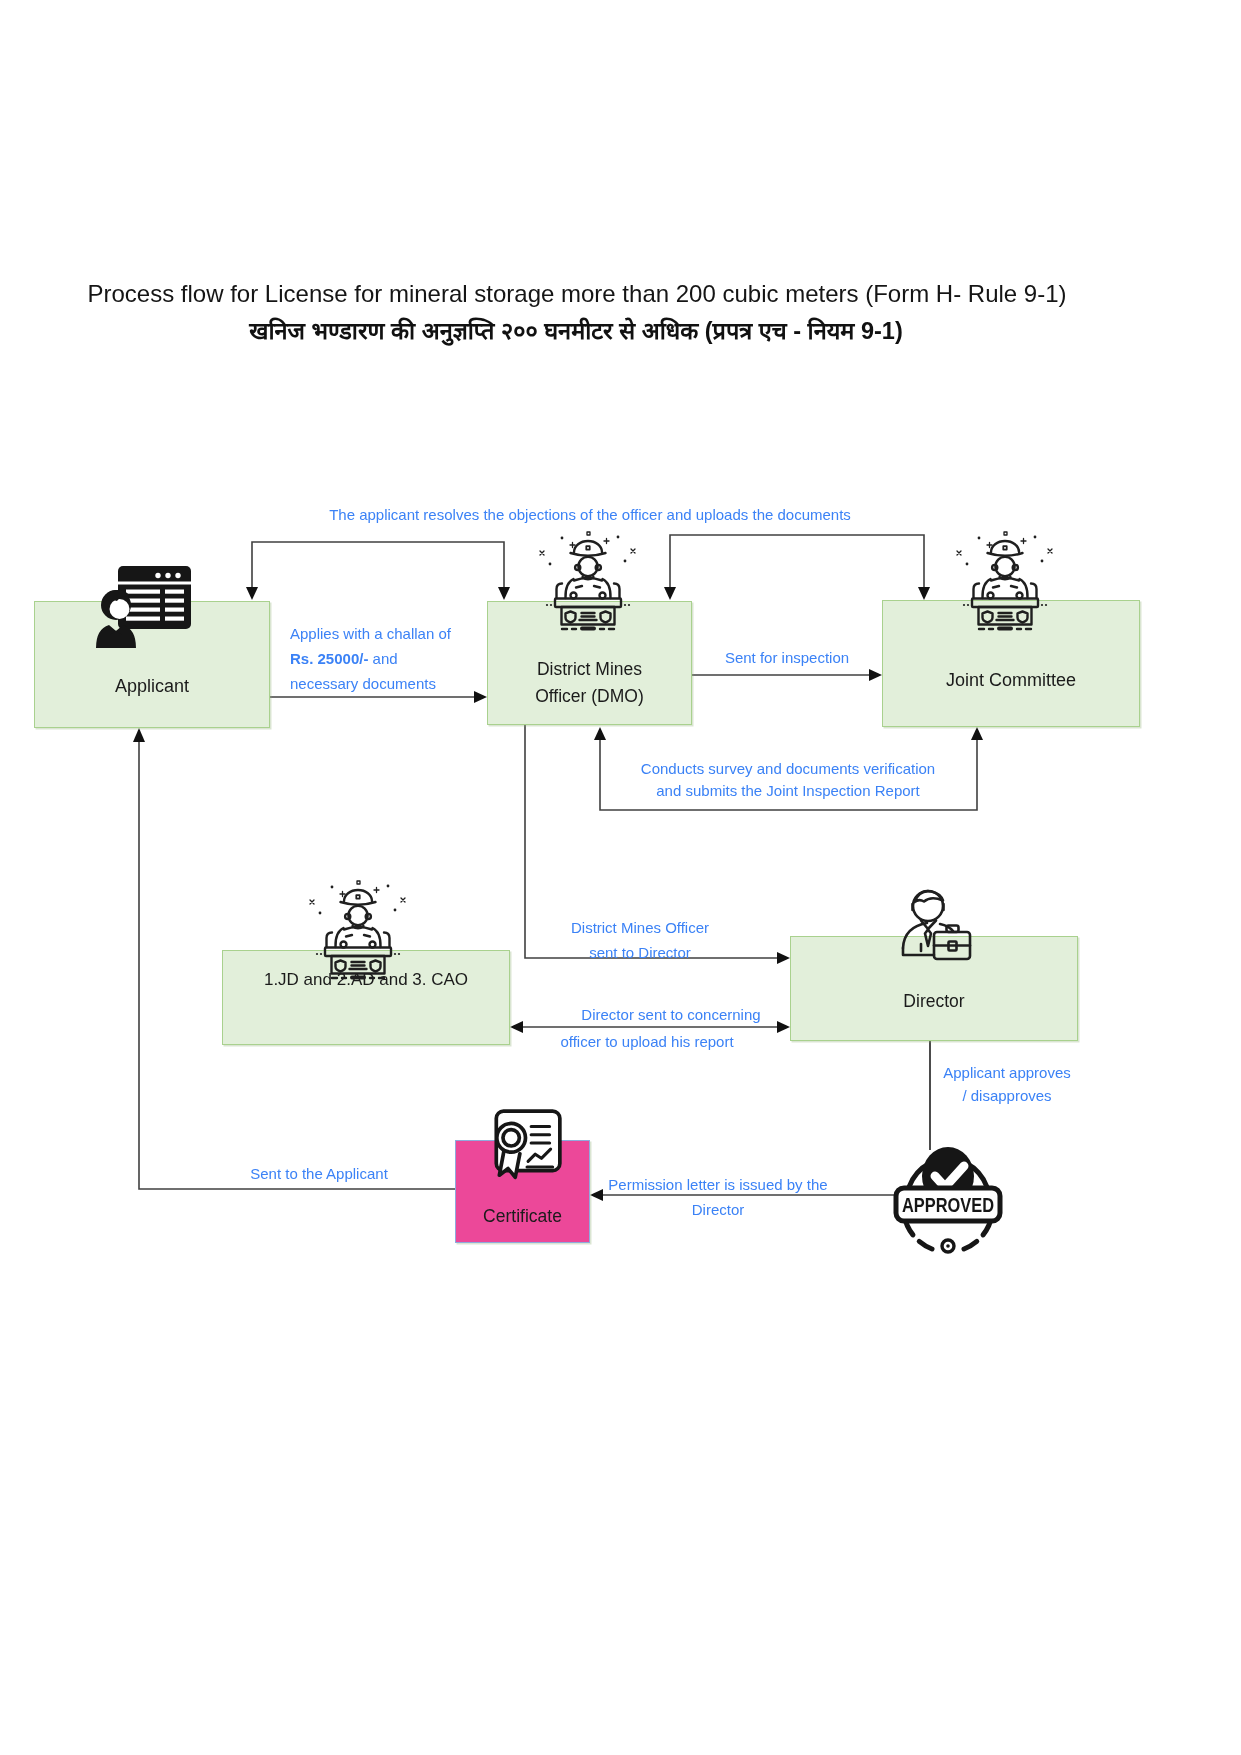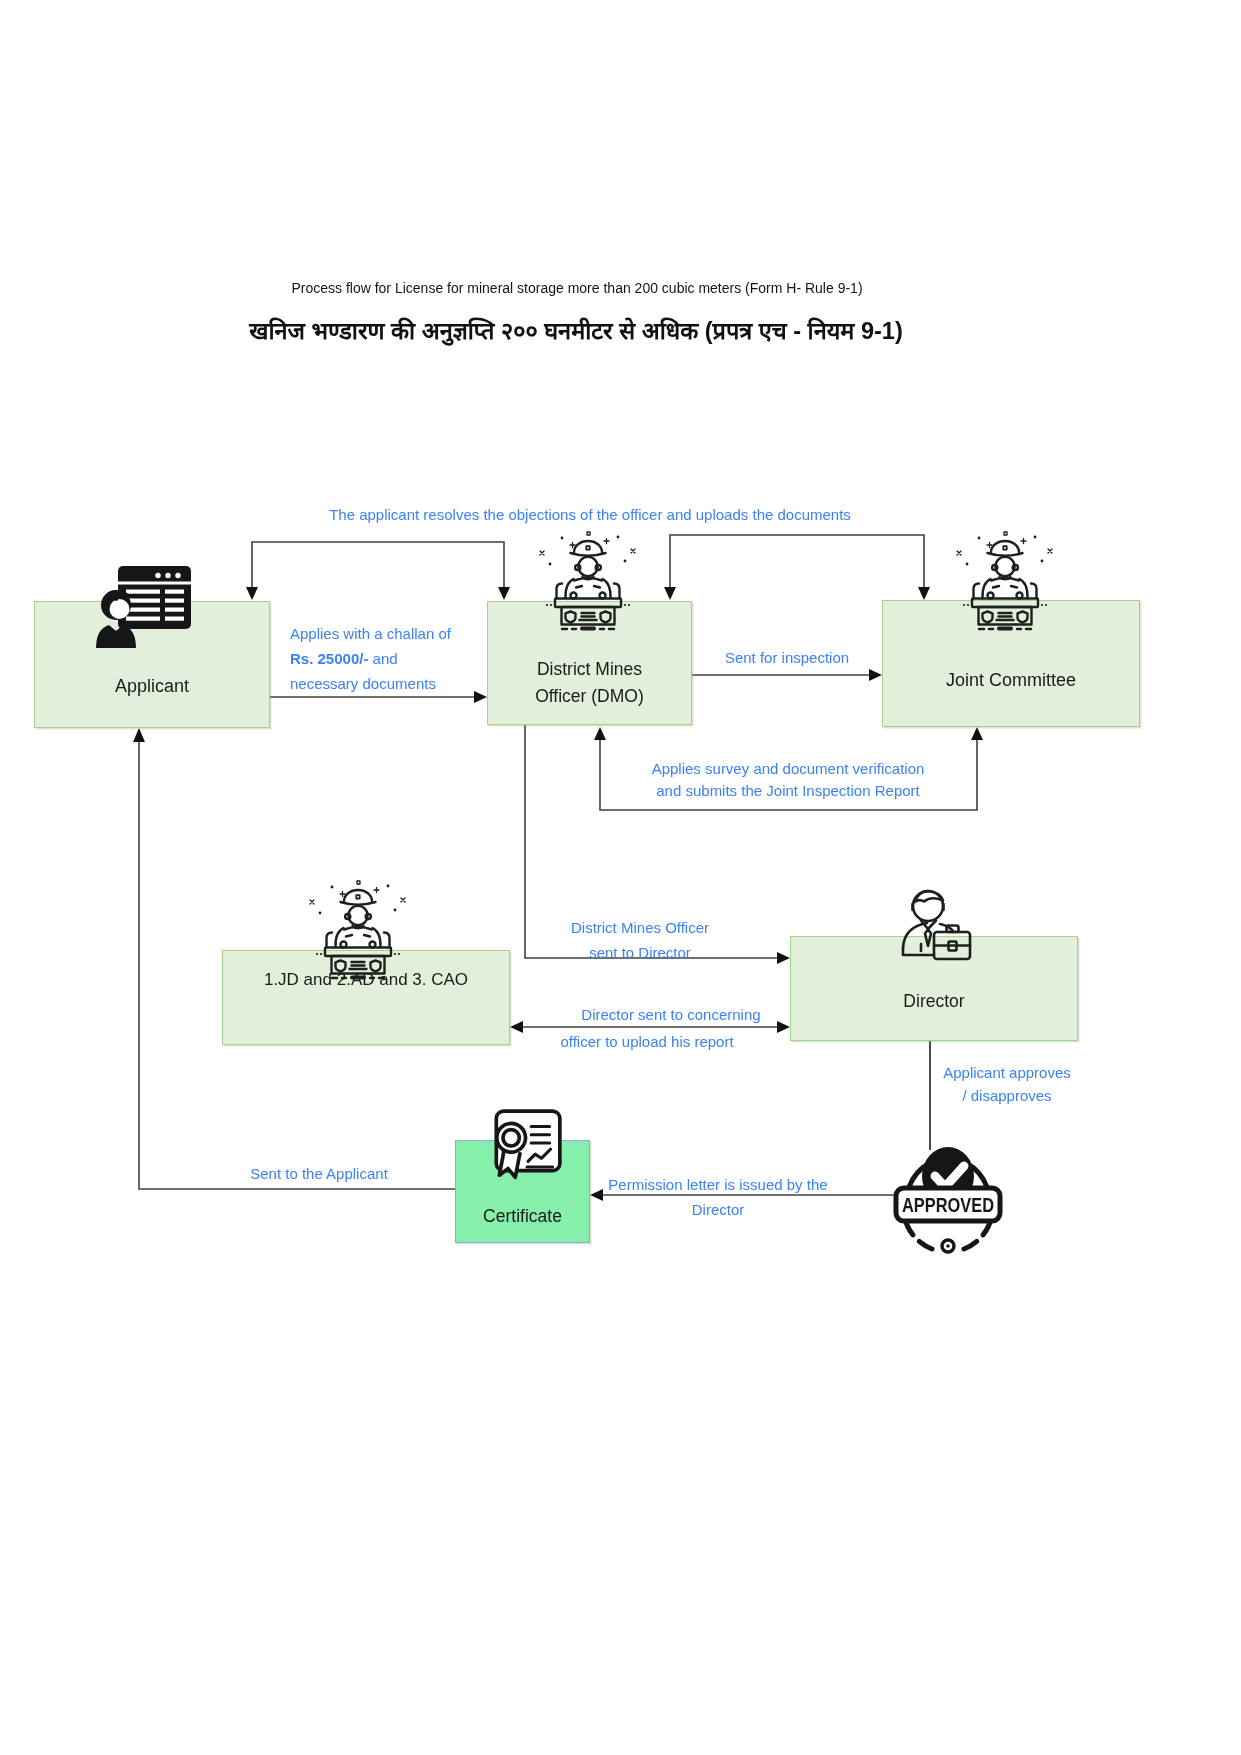--- a/index.html
+++ b/index.html
@@ -1,27 +1,27 @@
 <!DOCTYPE html>
 <html><head>
 <meta charset="utf-8">
 <style>
   html,body{margin:0;padding:0;background:#fff;}
   .canvas{position:relative;width:1241px;height:1755px;background:#ffffff;overflow:hidden;
           font-family:"Liberation Sans","DejaVu Sans",sans-serif;color:#1b1b1b;}
   .abs{position:absolute;}
   .title-en{top:280px;left:577px;transform:translateX(-50%);white-space:nowrap;
-            font-size:14px;color:#151515;}
+            font-size:24px;color:#151515;}
   .title-hi{top:314px;left:576px;transform:translateX(-50%);white-space:nowrap;
             font-size:23.5px;font-weight:bold;color:#111;}
   .node{position:absolute;background:#e2efda;border:1.6px solid #a9d18e;
         box-shadow:1.5px 1.5px 0 rgba(150,180,125,.35);box-sizing:border-box;
         display:flex;justify-content:center;text-align:center;}
   .node .lbl{font-size:17.5px;color:#1b1b1b;line-height:1.55;}
-  .node-cert{background:#86efac;border:1.6px solid #8faadc;}
+  .node-cert{background:#ec4899;border:1.6px solid #8faadc;}
   .elabel{position:absolute;font-size:15px;color:#3b82f6;line-height:1.55;}
   .ctr{text-align:center;transform:translateX(-50%);white-space:nowrap;}
   .b{font-weight:bold;}
   svg.layer{position:absolute;left:0;top:0;width:1241px;height:1755px;}
   svg.icon{position:absolute;overflow:visible;}
 </style>
 </head>
 <body>
 
 <div class="canvas">
@@ -222,21 +222,21 @@
     <text x="56" y="69" text-anchor="middle" font-size="21" font-weight="bold" fill="#161616" textLength="92" lengthAdjust="spacingAndGlyphs">APPROVED</text>
   </svg>
 
   <div class="elabel ctr" style="left:590px;top:503px;">The applicant resolves the objections of the officer and uploads the documents</div>
 
   <div class="elabel" style="left:290px;top:621px;width:176px;line-height:25px;"><span>Applies with a challan of </span><span class="b">Rs. 25000/-</span><span> and necessary documents</span></div>
 
   <div class="elabel ctr" style="left:787px;top:646px;">Sent for inspection</div>
 
   <div class="elabel ctr" style="left:788px;top:758px;line-height:22px;">
-    <div>Applies survey and document verification</div>
+    <div>Conducts survey and documents verification</div>
     <div>and submits the Joint Inspection Report</div>
   </div>
 
   <div class="elabel ctr" style="left:640px;top:915px;line-height:25px;">
     <div>District Mines Officer</div>
     <div>sent to Director</div>
   </div>
 
   <div class="elabel ctr" style="left:671px;top:1003px;">Director sent to concerning</div>
   <div class="elabel ctr" style="left:647px;top:1030px;">officer to upload his report</div>

